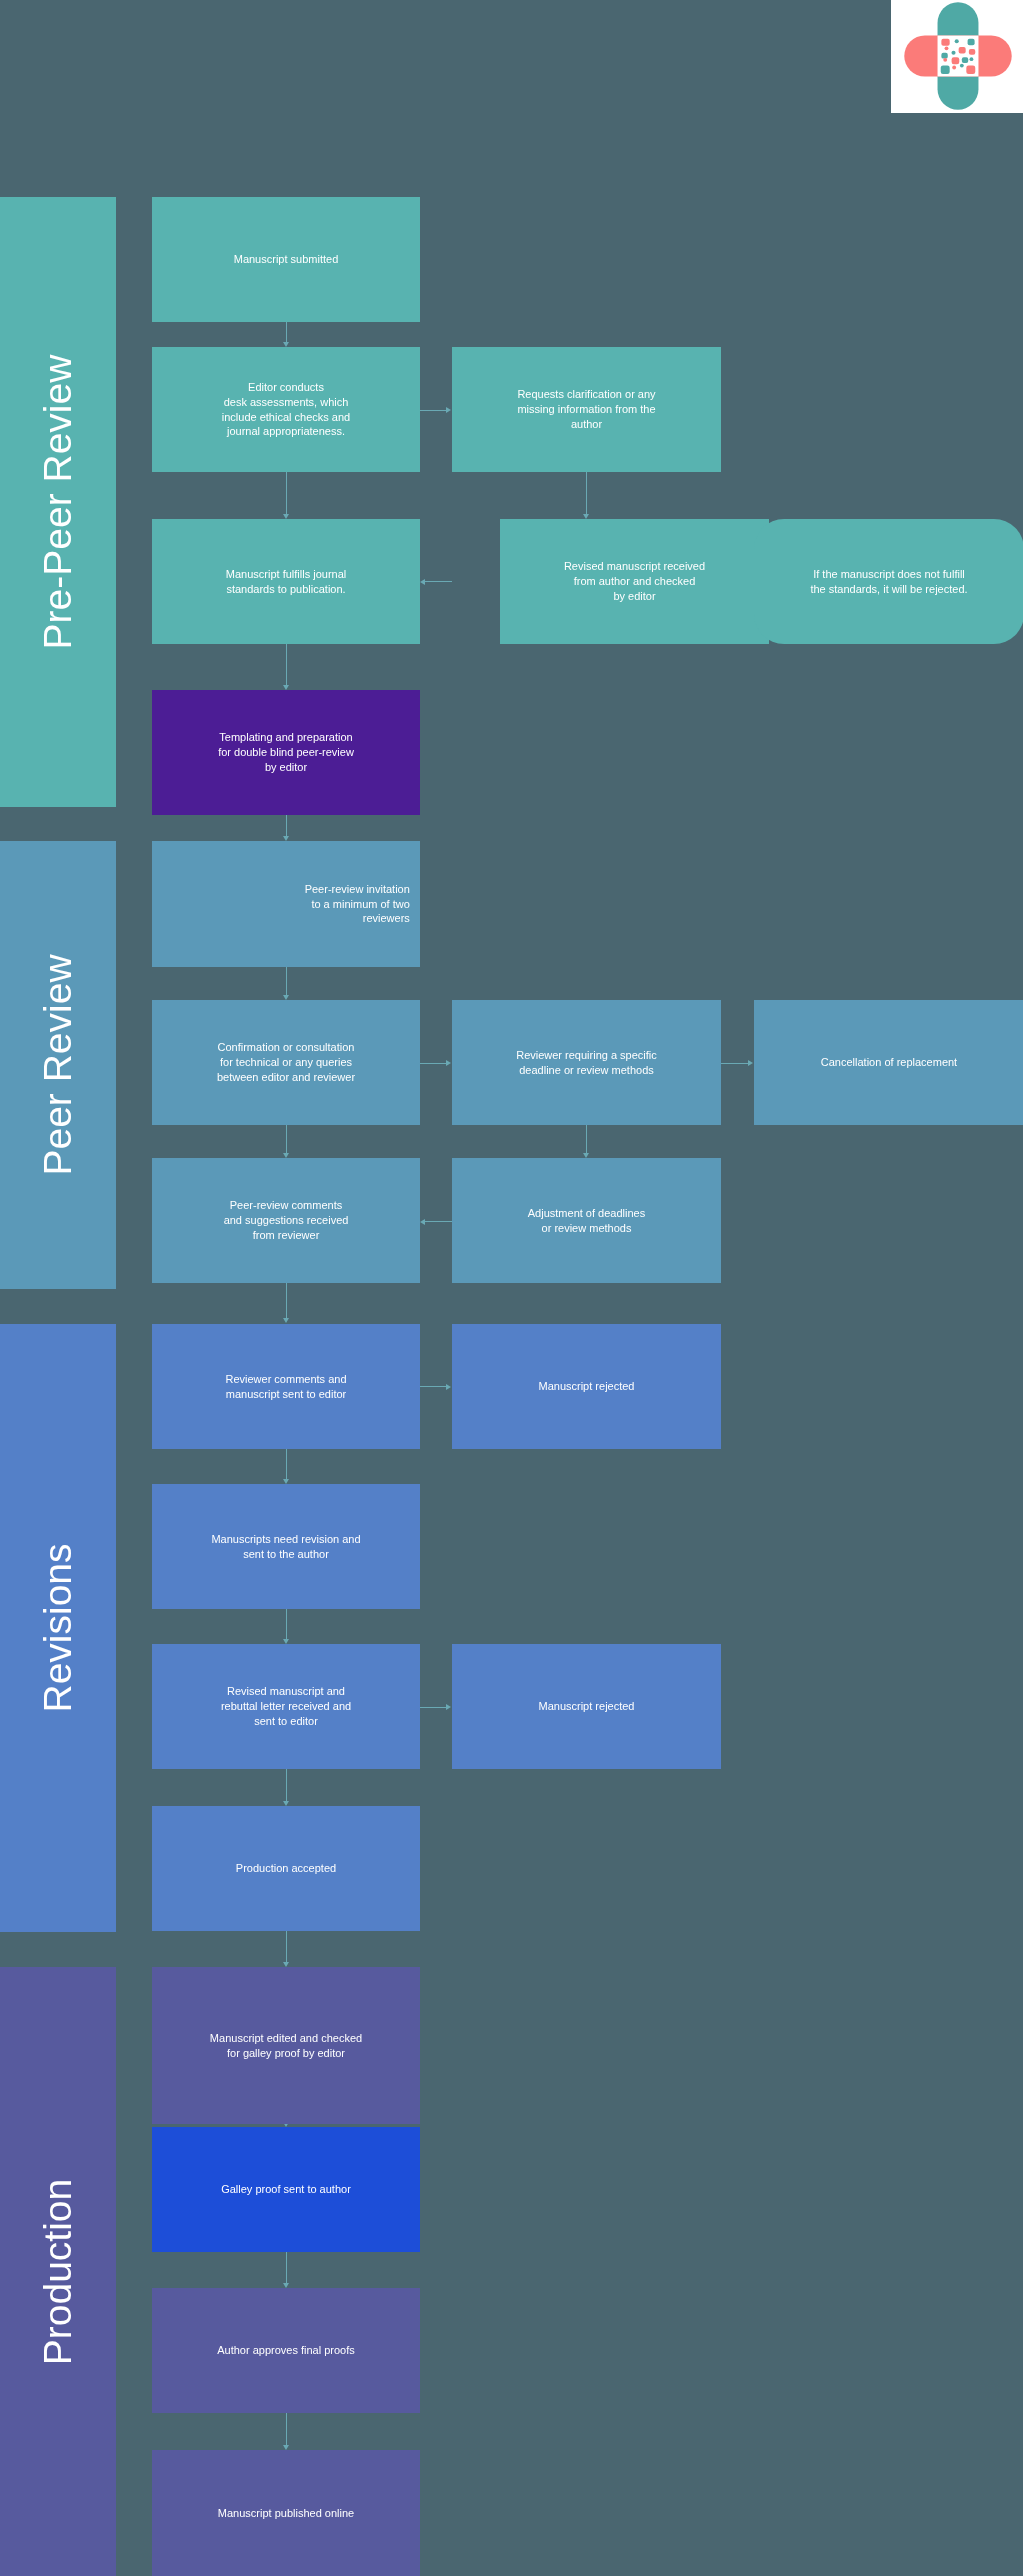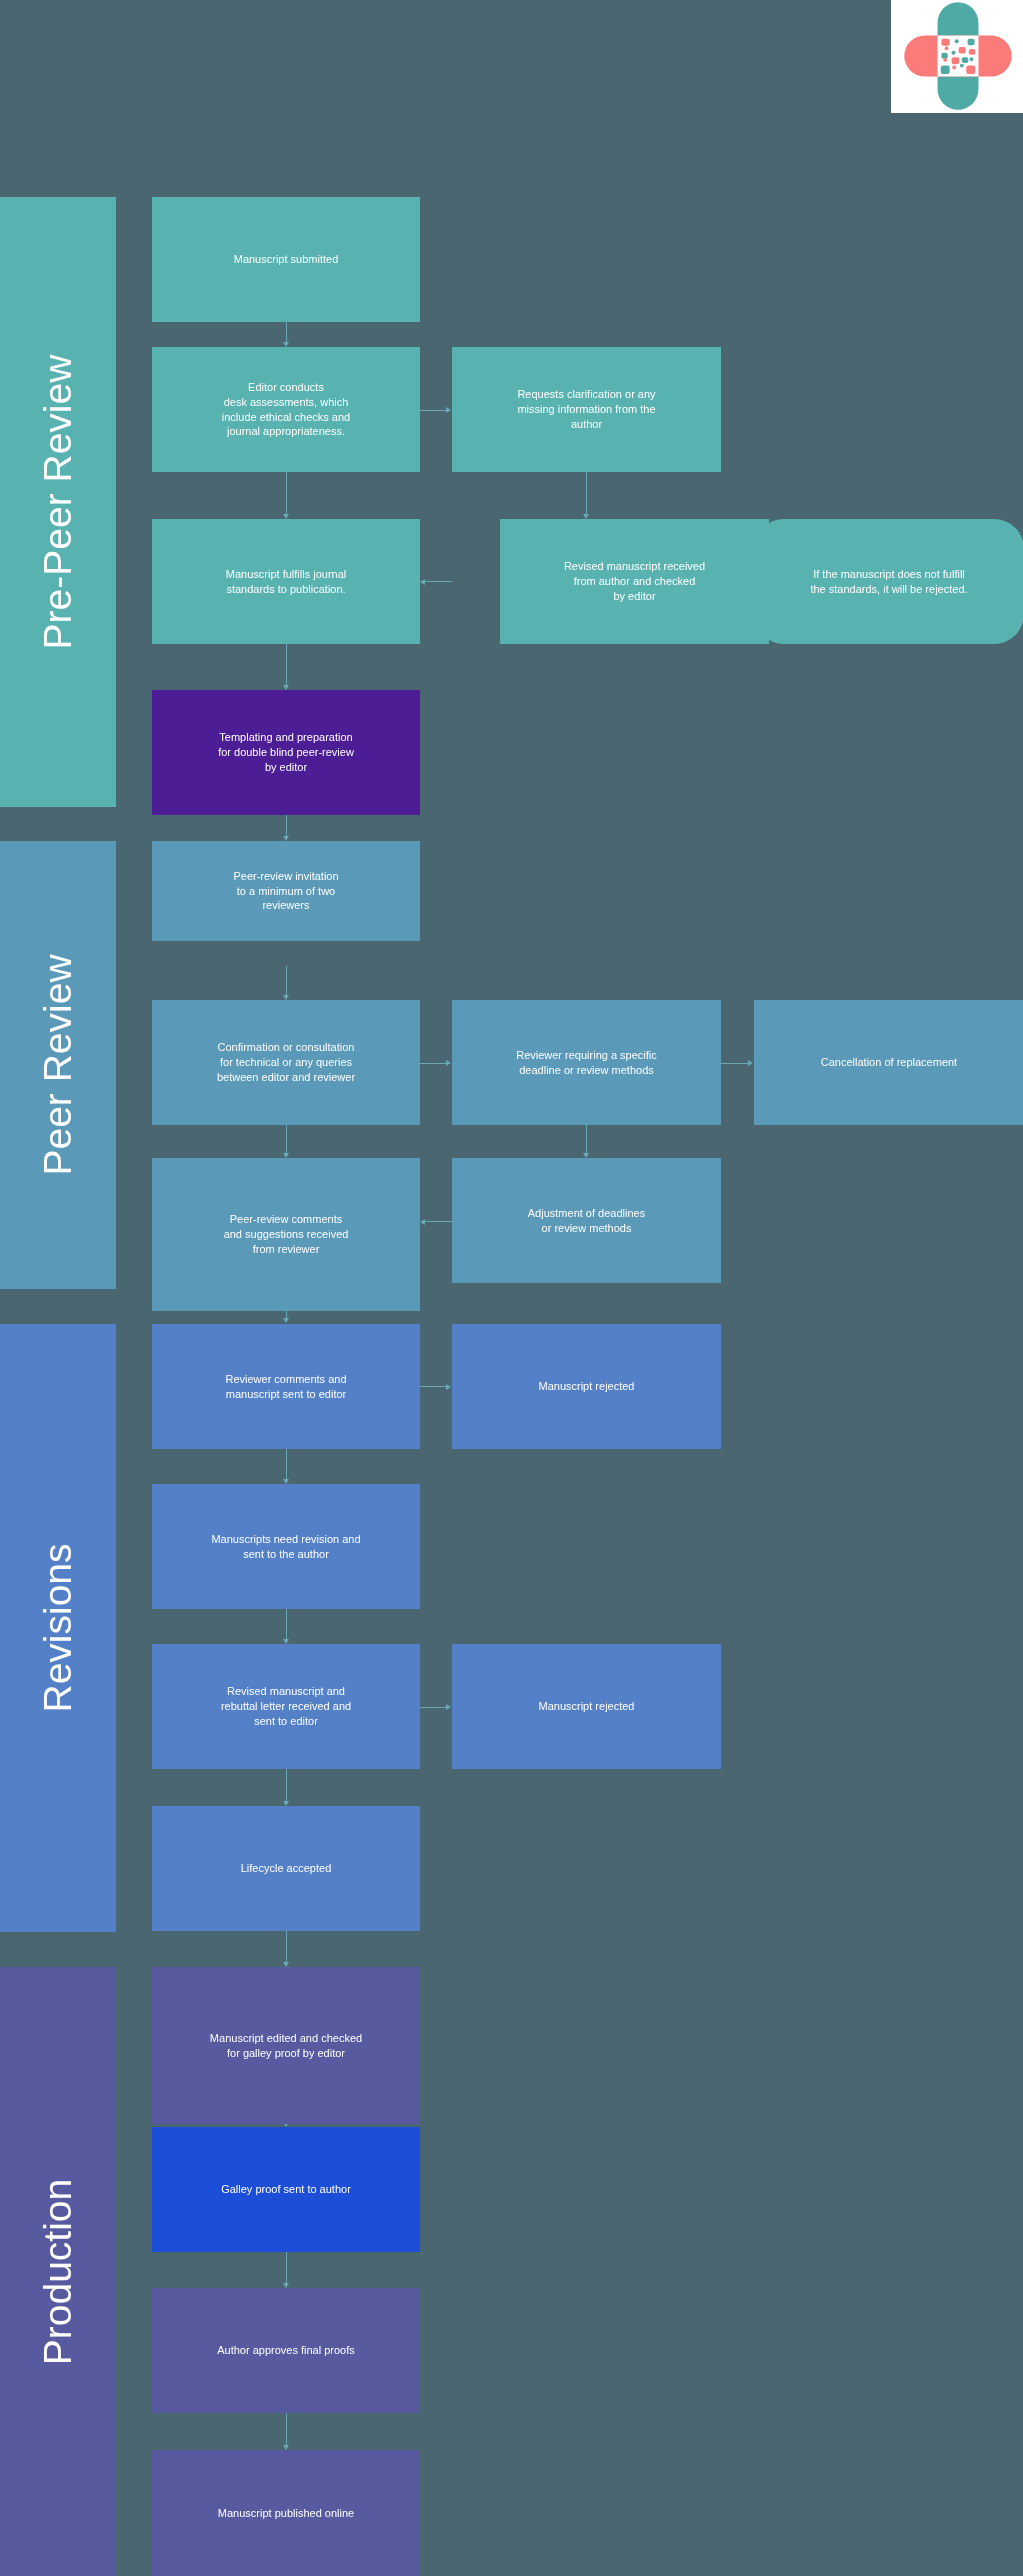--- a/index.html
+++ b/index.html
@@ -204,33 +204,33 @@
       </div>
       <div class="flow-box" style="left: 452px; top: 519px; width: 269px; height: 125px; background: rgb(88, 179, 176); margin-left: 48px;">
         <span class="box-text">Revised manuscript received<br>from author and checked<br>by editor</span>
       </div>
       <div class="flow-box" style="left: 754px; top: 519px; width: 270px; height: 125px; background: rgb(88, 179, 176); border-radius: 30px;">
         <span class="box-text">If the manuscript does not fulfill<br>the standards, it will be rejected.</span>
       </div>
       <div class="flow-box" style="left: 152px; top: 690px; width: 268px; height: 125px; background: #4c1d95;">
         <span class="box-text">Templating and preparation<br>for double blind peer-review<br>by editor</span>
       </div>
-      <div class="flow-box" style="left: 152px; top: 841px; width: 268px; height: 100px; background: rgb(91, 153, 184);">
+      <div class="flow-box" style="left: 152px; top: 841px; width: 268px; height: 126px; background: rgb(91, 153, 184); text-align: right;">
         <span class="box-text">Peer-review invitation<br>to a minimum of two<br>reviewers</span>
       </div>
       <div class="flow-box" style="left: 152px; top: 1000px; width: 268px; height: 125px; background: rgb(91, 153, 184);">
         <span class="box-text">Confirmation or consultation<br>for technical or any queries<br>between editor and reviewer</span>
       </div>
       <div class="flow-box" style="left: 452px; top: 1000px; width: 269px; height: 125px; background: rgb(91, 153, 184);">
         <span class="box-text">Reviewer requiring a specific<br>deadline or review methods</span>
       </div>
       <div class="flow-box" style="left: 754px; top: 1000px; width: 270px; height: 125px; background: rgb(91, 153, 184);">
         <span class="box-text">Cancellation of replacement</span>
       </div>
-      <div class="flow-box" style="left: 152px; top: 1158px; width: 268px; height: 153px; background: rgb(91, 153, 184);">
+      <div class="flow-box" style="left: 152px; top: 1158px; width: 268px; height: 125px; background: rgb(91, 153, 184);">
         <span class="box-text">Peer-review comments<br>and suggestions received<br>from reviewer</span>
       </div>
       <div class="flow-box" style="left: 452px; top: 1158px; width: 269px; height: 125px; background: rgb(91, 153, 184);">
         <span class="box-text">Adjustment of deadlines<br>or review methods</span>
       </div>
       <div class="flow-box" style="left: 152px; top: 1324px; width: 268px; height: 125px; background: rgb(84, 128, 200);">
         <span class="box-text">Reviewer comments and<br>manuscript sent to editor</span>
       </div>
       <div class="flow-box" style="left: 452px; top: 1324px; width: 269px; height: 125px; background: rgb(84, 128, 200);">
         <span class="box-text">Manuscript rejected</span>
@@ -238,21 +238,21 @@
       <div class="flow-box" style="left: 152px; top: 1484px; width: 268px; height: 125px; background: rgb(84, 128, 200);">
         <span class="box-text">Manuscripts need revision and<br>sent to the author</span>
       </div>
       <div class="flow-box" style="left: 152px; top: 1644px; width: 268px; height: 125px; background: rgb(84, 128, 200);">
         <span class="box-text">Revised manuscript and<br>rebuttal letter received and<br>sent to editor</span>
       </div>
       <div class="flow-box" style="left: 452px; top: 1644px; width: 269px; height: 125px; background: rgb(84, 128, 200);">
         <span class="box-text">Manuscript rejected</span>
       </div>
       <div class="flow-box" style="left: 152px; top: 1806px; width: 268px; height: 125px; background: rgb(84, 128, 200);">
-        <span class="box-text">Lifecycle accepted</span>
+        <span class="box-text">Production accepted</span>
       </div>
       <div class="flow-box" style="left: 152px; top: 1967px; width: 268px; height: 157px; background: rgb(87, 90, 158);">
         <span class="box-text">Manuscript edited and checked<br>for galley proof by editor</span>
       </div>
       <div class="flow-box" style="left: 152px; top: 2127px; width: 268px; height: 125px; background: #1d4ed8;">
         <span class="box-text">Galley proof sent to author</span>
       </div>
       <div class="flow-box" style="left: 152px; top: 2288px; width: 268px; height: 125px; background: rgb(87, 90, 158);">
         <span class="box-text">Author approves final proofs</span>
       </div>

